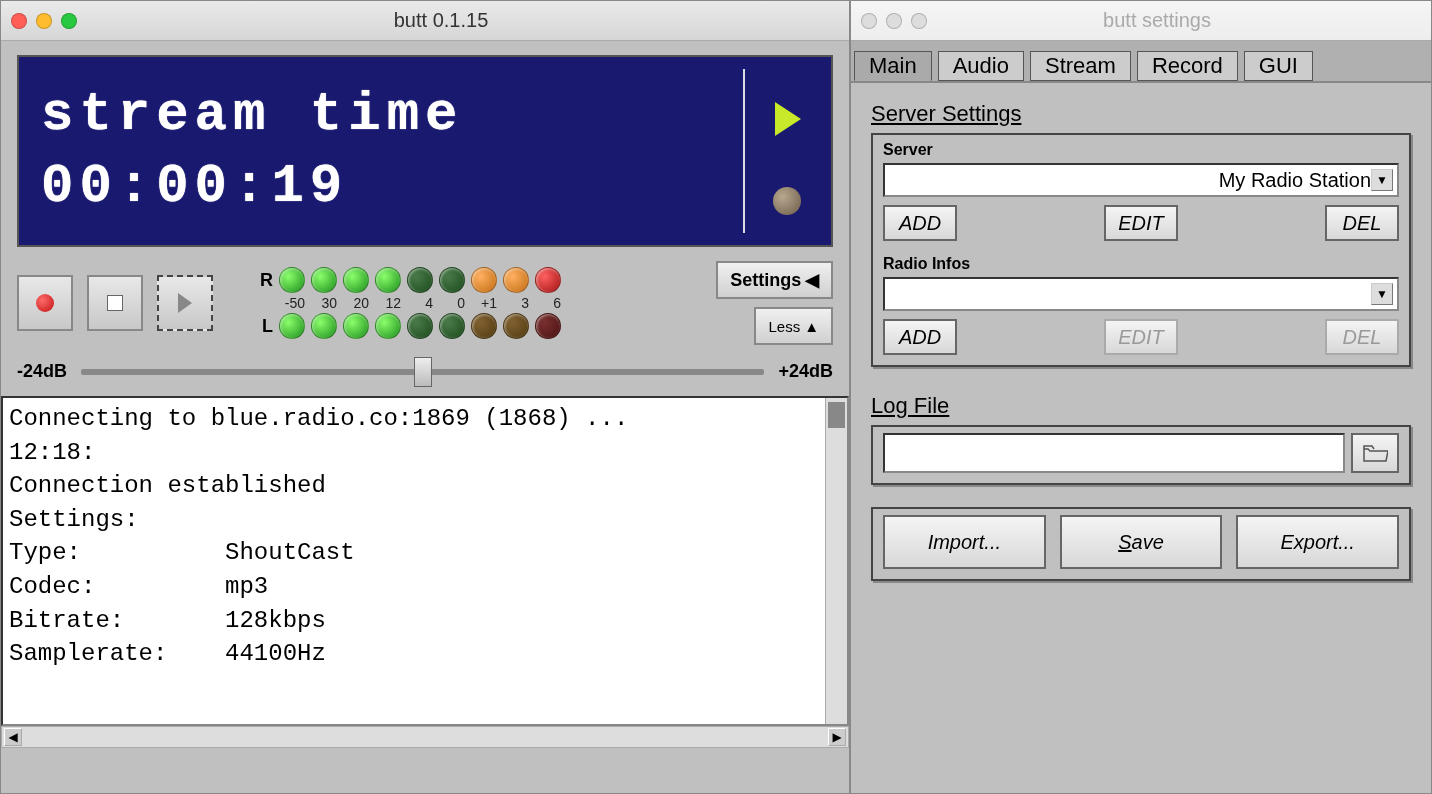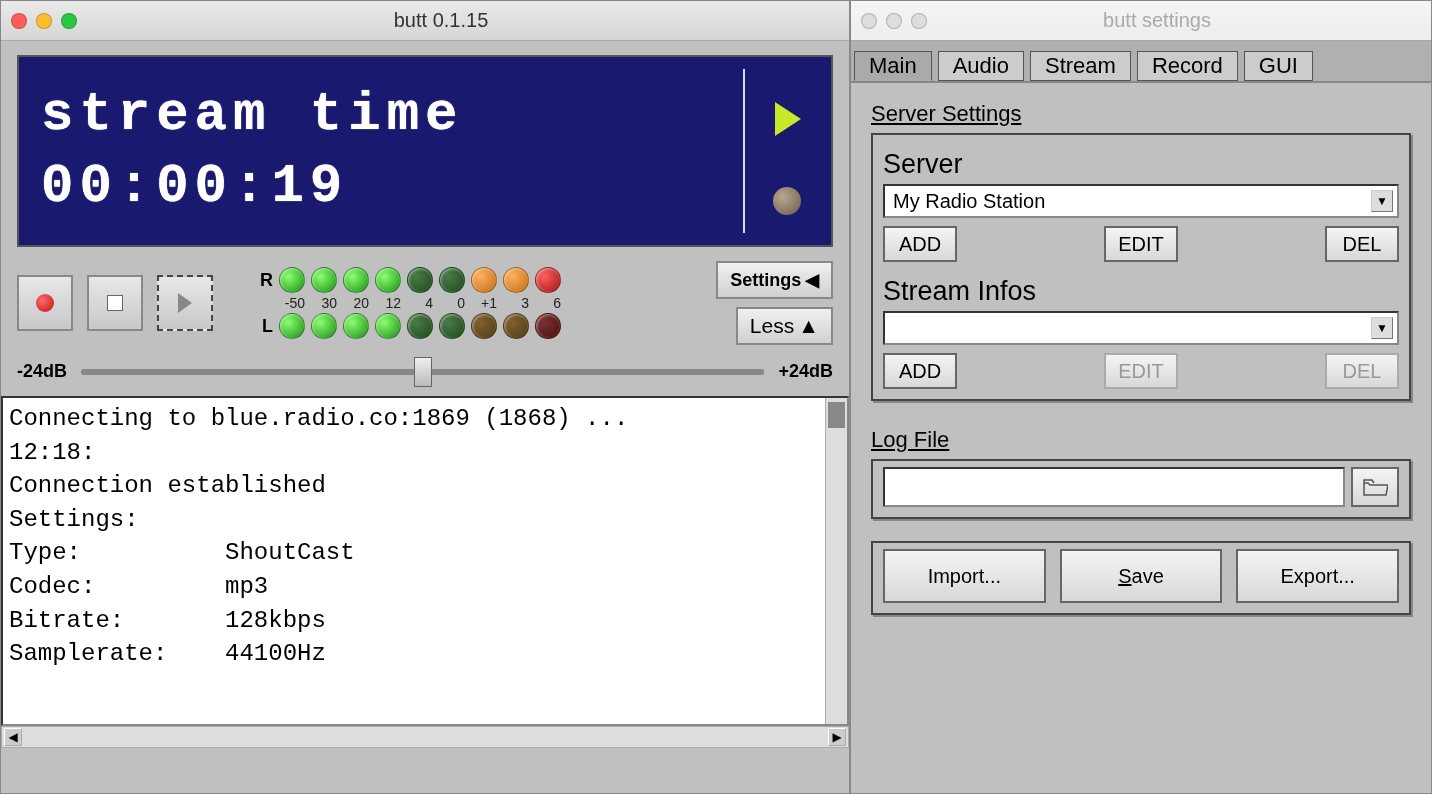--- a/index.html
+++ b/index.html
@@ -98,21 +98,21 @@
 .vu-tick{width:26px; text-align:right; font-size:14px; color:#222;}
 
 .side-btns { display:flex; flex-direction:column; gap:8px;align-items:flex-end;}
 .settings-btn, .less-btn {
   height:38px; padding: 0 12px;
   background: linear-gradient(#f0f0f0,#d0d0d0);
   border:2px solid #888;
   font-size:18px; font-weight:bold;
   display:flex; align-items:center; justify-content:center; gap:4px;
 }
-.less-btn{ font-weight:normal; font-size:21px;}
+.less-btn{ font-weight:normal; font-size:15px;}
 
 .slider-row{
   display:flex; align-items:center; gap:14px;
   padding: 10px 16px 14px 16px;
   font-size:18px; font-weight:bold;
 }
 .slider-track{
   flex:1; height:6px; background:#888; border-radius:2px; position:relative;
 }
 .slider-thumb{
@@ -153,35 +153,36 @@
 }
 .tab.active{ background:#aaa; font-weight:normal; border-bottom:1px solid #aaa;}
 .settings-body{ padding: 14px 20px; display:flex; flex-direction:column; gap:22px;}
 .section-label{ font-size:22px; margin-bottom:6px; margin-top:4px;text-decoration:underline;}
 .panel{
   border:2px solid #444;
   box-shadow: 2px 2px 0 #888;
   padding: 6px 10px 10px 10px;
   background:#c0c0c0;
 }
-.sublabel{ font-size:27px; margin:8px 0 4px 0;}
+.sublabel{ font-size:16px; margin:0 0 4px 0;font-weight:bold;}
 .combo{
   width:100%; height:34px;
   background:#fff; border:2px inset #888;
-  display:flex; align-items:center; justify-content:space-between;
+  display:flex; align-items:center; justify-content:flex-end;
   padding:0 4px 0 8px; font-size:20px;
 }
 .combo-arrow{width:22px;height:22px;border:1px outset #ccc;background:#ddd;display:flex;align-items:center;justify-content:center;font-size:12px;}
 .btnrow{ display:flex; justify-content:space-between; margin-top:8px;}
 .btn{
   min-width:74px; height:36px;
   background: linear-gradient(#f4f4f4,#d8d8d8);
   border:2px solid #666;
   font-size:20px; font-weight:normal;
   padding:0 12px;
+  font-style:italic;
 }
 .btn.disabled{ color:#999; border-color:#aaa;}
 .logfile-row{display:flex; gap:6px;}
 .textinput{flex:1; height:40px; background:#fff; border:2px inset #888;}
 .folder-btn{width:48px;height:40px;border:2px solid #666;background:linear-gradient(#f4f4f4,#d8d8d8);display:flex;align-items:center;justify-content:center;}
 .config-row{ display:flex; justify-content:space-between; gap:14px;}
 .config-row .btn{ flex:1; height:54px;}
 .underline-char{text-decoration:underline;}
 </style>
 </head>
@@ -327,21 +328,21 @@
         <div class="sublabel">Server</div>
         <div class="combo">
           <span>My Radio Station</span>
           <div class="combo-arrow">▼</div>
         </div>
         <div class="btnrow">
           <button class="btn">ADD</button>
           <button class="btn">EDIT</button>
           <button class="btn">DEL</button>
         </div>
-        <div class="sublabel" style="margin-top:14px">Stream Infos</div>
+        <div class="sublabel" style="margin-top:14px">Radio Infos</div>
         <div class="combo">
           <span></span>
           <div class="combo-arrow">▼</div>
         </div>
         <div class="btnrow">
           <button class="btn">ADD</button>
           <button class="btn disabled">EDIT</button>
           <button class="btn disabled">DEL</button>
         </div>
       </div>

